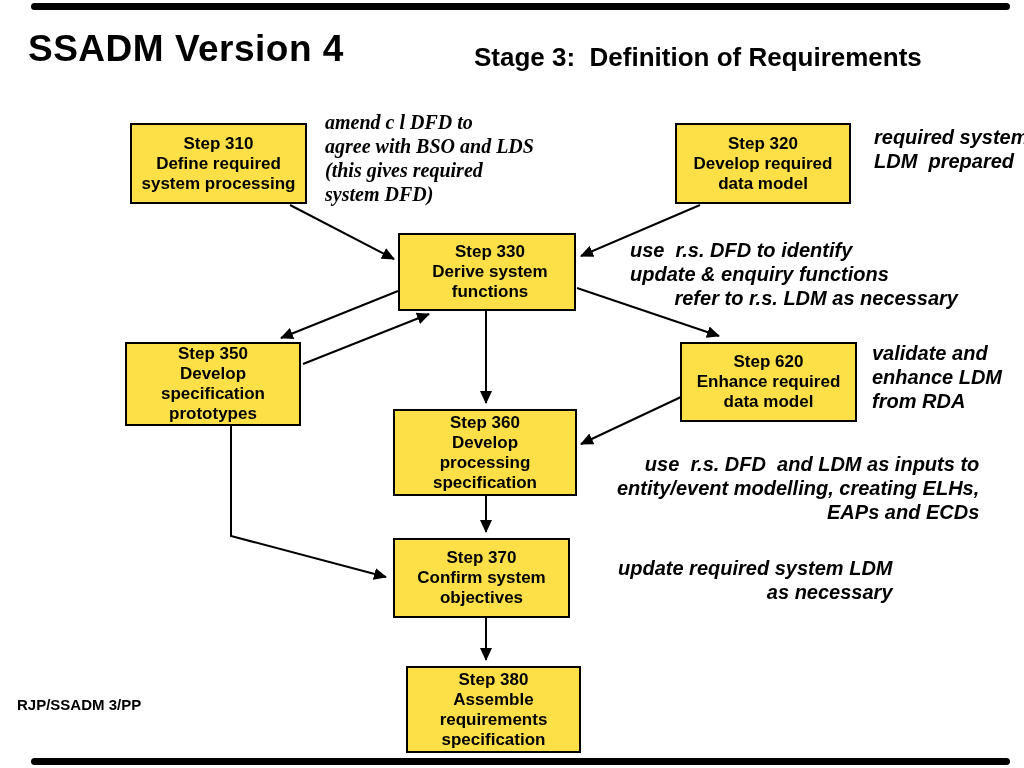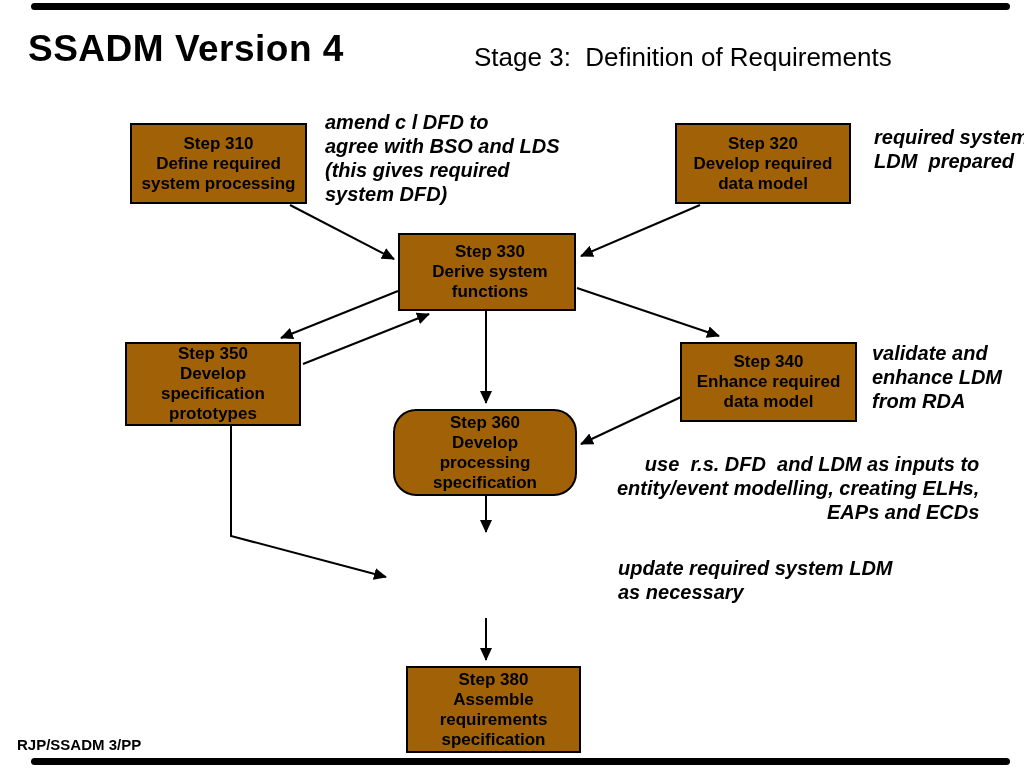--- a/index.html
+++ b/index.html
@@ -12,52 +12,52 @@
   .slide{position:absolute;inset:0;width:928px;height:768px;}
   .rule{position:absolute;left:31px;width:979px;height:7px;background:#000;border-radius:3.5px;}
   .rule.top{top:3px;}
   .rule.bottom{top:758px;}
   .title{
     position:absolute;left:28px;top:28px;
     font-size:37px;font-weight:bold;letter-spacing:0.5px;white-space:pre;
   }
   .subtitle{
     position:absolute;left:474px;top:42px;
-    font-size:26px;font-weight:normal;white-space:pre;
+    font-size:26px;font-weight:bold;white-space:pre;
   }
   .footer{
-    position:absolute;left:17px;top:736px;
+    position:absolute;left:17px;top:696px;
     font-size:15px;font-weight:bold;white-space:pre;
   }
   .box{
     position:absolute;box-sizing:border-box;
-    border:2px solid #000;background:#a16207;
+    border:2px solid #000;background:#fde047;
     display:flex;align-items:center;justify-content:center;
     text-align:center;font-weight:bold;font-size:17px;line-height:20px;
     white-space:pre;z-index:2;
   }
   .b310{left:130px;top:123px;width:177px;height:81px;}
   .b320{left:675px;top:123px;width:176px;height:81px;}
   .b330{left:398px;top:233px;width:178px;height:78px;padding-left:6px;}
   .b340{left:680px;top:342px;width:177px;height:80px;}
   .b350{left:125px;top:342px;width:176px;height:84px;}
-  .b360{left:393px;top:409px;width:184px;height:87px;border-radius:23px;}
+  .b360{left:393px;top:409px;width:184px;height:87px;}
   .b370{left:393px;top:538px;width:177px;height:80px;}
   .b380{left:394px;top:666px;width:175px;height:87px;margin-left:12px;}
   .note{
     position:absolute;font-weight:bold;font-style:italic;
     font-size:20px;line-height:24px;white-space:pre;z-index:1;
   }
-  .n-amend{left:325px;top:110px;}
+  .n-amend{left:325px;top:110px;font-family:Liberation Serif, serif;}
   .n-required{left:874px;top:125px;}
   .n-identify{left:630px;top:238px;}
   .n-validate{left:872px;top:341px;}
   .n-reference{left:60px;top:444px;}
   .n-inputs{left:617px;top:452px;text-align:right;}
-  .n-update{left:618px;top:556px;}
+  .n-update{left:618px;top:556px;text-align:right;}
   .n-cross{left:610px;top:676px;}
   svg.arrows{position:absolute;left:0;top:0;z-index:1;}
 </style>
 </head>
 <body>
 
 <div class="slide">
 
   <div class="rule top"></div>
   <div class="rule bottom"></div>
@@ -88,42 +88,48 @@
 
   <div class="box b310">Step 310
 Define required
 system processing</div>
   <div class="box b320">Step 320
 Develop required
 data model</div>
   <div class="box b330">Step 330
 Derive system
 functions</div>
-  <div class="box b340">Step 340
+  <div class="box b340">Step 620
 Enhance required
 data model</div>
   <div class="box b350">Step 350
 Develop
 specification
 prototypes</div>
   <div class="box b360">Step 360
 Develop
 processing
 specification</div>
+  <div class="box b370">Step 370
+Confirm system
+objectives</div>
   <div class="box b380">Step 380
 Assemble
 requirements
 specification</div>
 
   <div class="note n-amend">amend c l DFD to
 agree with BSO and LDS
 (this gives required
 system DFD)</div>
   <div class="note n-required">required system
 LDM  prepared</div>
+  <div class="note n-identify">use  r.s. DFD to identify
+update &amp; enquiry functions
+        refer to r.s. LDM as necessary</div>
   <div class="note n-validate">validate and
 enhance LDM
 from RDA</div>
   <div class="note n-inputs">use  r.s. DFD  and LDM as inputs to
 entity/event modelling, creating ELHs,
 EAPs and ECDs</div>
   <div class="note n-update">update required system LDM
 as necessary</div>
 
 </div>

